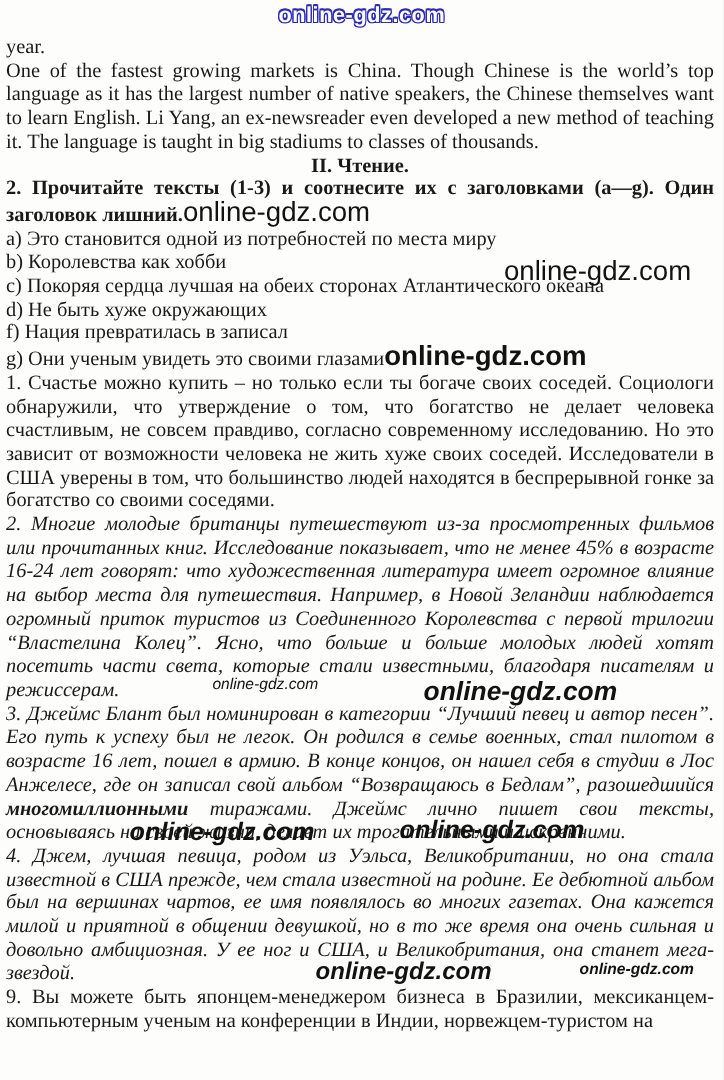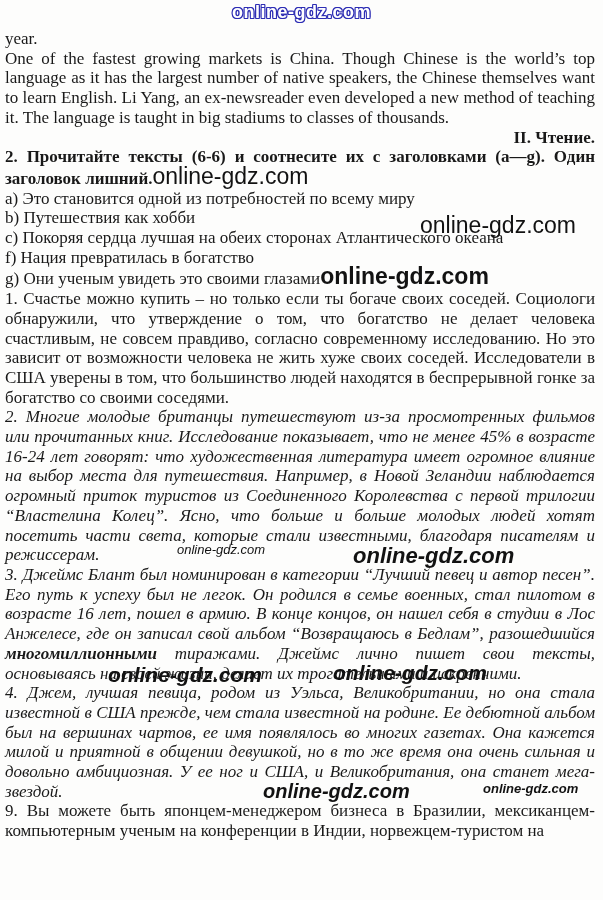--- a/index.html
+++ b/index.html
@@ -18,21 +18,21 @@
     overflow: hidden;
   }
   .page p { margin: 0; }
   .just { text-align: justify; }
   .bold { font-weight: bold; }
   .section-heading {
     margin: 0;
     font-size: 17px;
     line-height: 19.7px;
     font-weight: bold;
-    text-align: right;
+    text-align: center;
   }
   .rel { position: relative; font-style: italic; }
 
   
   .wm {
     font-family: "Liberation Sans", sans-serif;
     color: #121212;
     white-space: nowrap;
   }
   .wm-top {
@@ -77,27 +77,28 @@
 <div class="page">
 
   <div class="wm wm-top">online-gdz.com</div>
 
   <p>year.</p>
 
   <p class="just">One of the fastest growing markets is China. Though Chinese is the world’s top language as it has the largest number of native speakers, the Chinese themselves want to learn English. Li Yang, an ex-newsreader even developed a new method of teaching it. The language is taught in big stadiums to classes of thousands.</p>
 
   <h2 class="section-heading">II. Чтение.</h2>
 
-  <p class="just bold"><span>2. Прочитайте тексты (6-6) и соотнесите их с заголовками (a—g). Один заголовок лишний.</span><span class="wm wm-inline">online-gdz.com</span></p>
+  <p class="just bold"><span>2. Прочитайте тексты (1-3) и соотнесите их с заголовками (a—g). Один заголовок лишний.</span><span class="wm wm-inline">online-gdz.com</span></p>
 
   <div class="headings-list">
-    <p>a) Это становится одной из потребностей по всему миру</p>
-    <p>b) Путешествия как хобби</p>
+    <p>a) Это становится одной из потребностей по места миру</p>
+    <p>b) Королевства как хобби</p>
     <p>c) Покоряя сердца лучшая на обеих сторонах Атлантического океана</p>
-    <p>f) Нация превратилась в богатство</p>
+    <p>d) Не быть хуже окружающих</p>
+    <p>f) Нация превратилась в записал</p>
     <p><span>g) Они ученым увидеть это своими глазами</span><span class="wm wm-g">online-gdz.com</span></p>
     <span class="wm wm-list-right">online-gdz.com</span>
   </div>
 
   <p class="just">1. Счастье можно купить – но только если ты богаче своих соседей. Социологи обнаружили, что утверждение о том, что богатство не делает человека счастливым, не совсем правдиво, согласно современному исследованию. Но это зависит от возможности человека не жить хуже своих соседей. Исследователи в США уверены в том, что большинство людей находятся в беспрерывной гонке за богатство со своими соседями.</p>
 
   <p class="just rel"><span>2. Многие молодые британцы путешествуют из-за просмотренных фильмов или прочитанных книг. Исследование показывает, что не менее 45% в возрасте 16-24 лет говорят: что художественная литература имеет огромное влияние на выбор места для путешествия. Например, в Новой Зеландии наблюдается огромный приток туристов из Соединенного Королевства с первой трилогии “Властелина Колец”. Ясно, что больше и больше молодых людей хотят посетить части света, которые стали известными, благодаря писателям и режиссерам.</span><span class="wm wm-p2-small">online-gdz.com</span><span class="wm wm-p2-big">online-gdz.com</span></p>
 
   <p class="just rel"><span>3. Джеймс Блант был номинирован в категории “Лучший певец и автор песен”. Его путь к успеху был не легок. Он родился в семье военных, стал пилотом в возрасте 16 лет, пошел в армию. В конце концов, он нашел себя в студии в Лос Анжелесе, где он записал свой альбом “Возвращаюсь в Бедлам”, разошедшийся </span><b>многомиллионными</b><span> тиражами. Джеймс лично пишет свои тексты, основываясь на своей жизни, делает их трогательными и искренними.</span><span class="wm wm-p3-left">online-gdz.com</span><span class="wm wm-p3-right">online-gdz.com</span></p>
 

